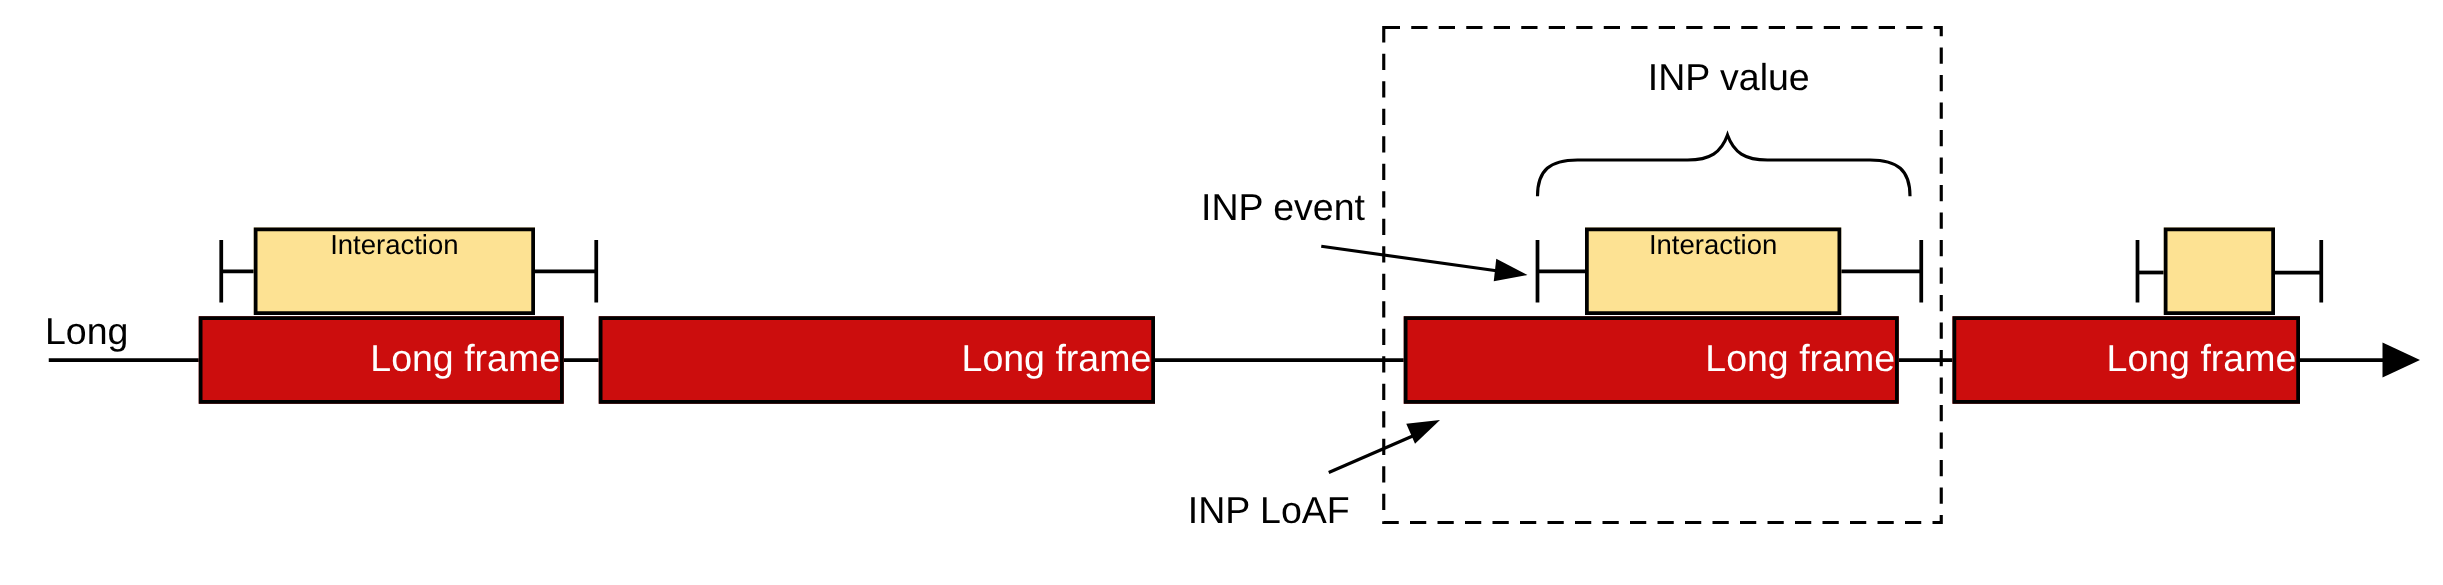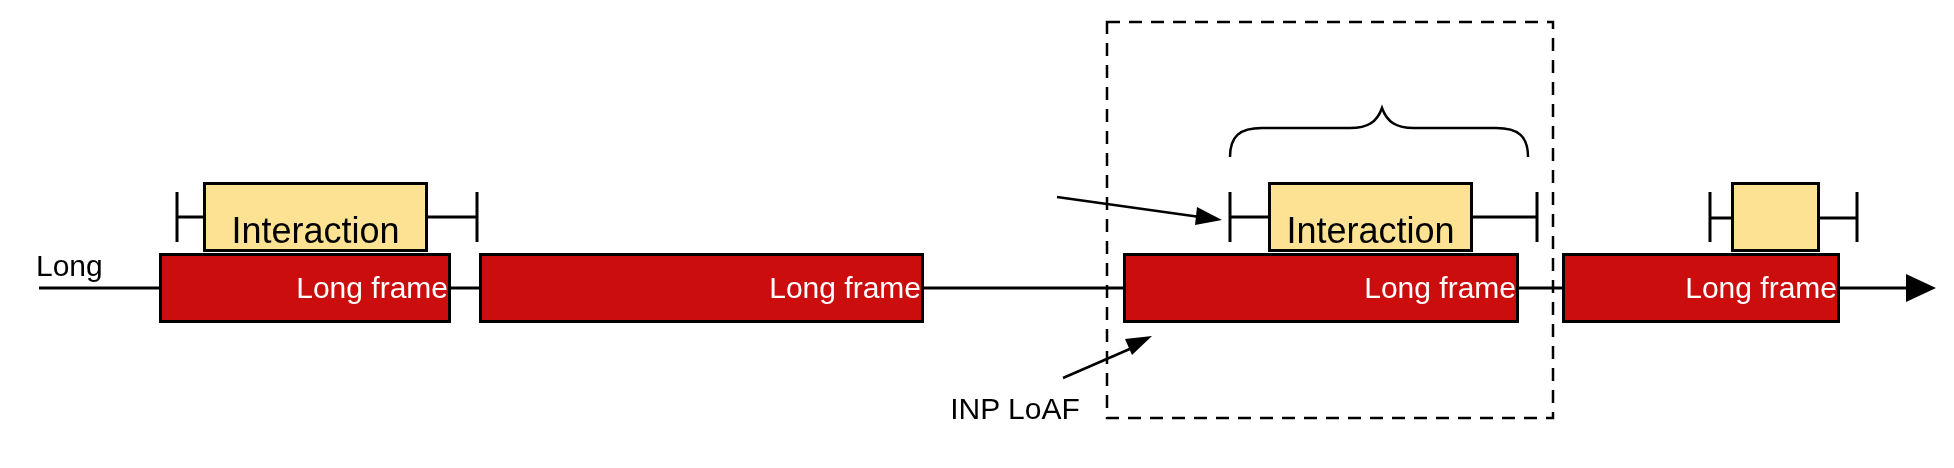--- a/index.html
+++ b/index.html
@@ -13,22 +13,22 @@
   .frame {
     position:absolute; top:253px; height:70px; z-index:1;
     background:var(--frame-fill,#cc0d0d); border:3px solid var(--line,#000);
     box-sizing:border-box; color:var(--frame-text,#fff);
     display:flex; align-items:center; justify-content:flex-end;
     font-size:30px; line-height:1;
   }
   .interaction-box {
     position:absolute; top:182px; height:70px; z-index:2;
     background:var(--interaction-fill,#fde293); border:3px solid var(--line,#000);
-    box-sizing:border-box; display:flex; align-items:flex-end; justify-content:center;
-    font-size:36px; line-height:1; color:#000;
+    box-sizing:border-box; display:flex; align-items:flex-start; justify-content:center;
+    font-size:22px; line-height:1; color:#000;
   }
   .text-label { position:absolute; font-size:30px; line-height:30px; z-index:3; white-space:nowrap; }
   #time-label   { left:36px;  top:251px; }
   #inp-value-label { left:1283px; top:48px; width:200px; text-align:center; }
   #inp-event-label { left:930px;  top:152px; width:162px; text-align:right; }
   #inp-loaf-label  { left:940px;  top:394px; width:150px; text-align:center; }
 </style>
 </head>
 <body>
 
@@ -99,14 +99,16 @@
     <span>Interaction</span>
   </div>
   <div class="interaction-box" style="left:1268px; width:205px;">
     <span>Interaction</span>
   </div>
   <div class="interaction-box" style="left:1731px; width:89px;">
     <span></span>
   </div>
 
   <div class="text-label" id="time-label">Long</div>
+  <div class="text-label" id="inp-value-label">INP value</div>
+  <div class="text-label" id="inp-event-label">INP event</div>
   <div class="text-label" id="inp-loaf-label">INP LoAF</div>
 </div>
 
 </body></html>

